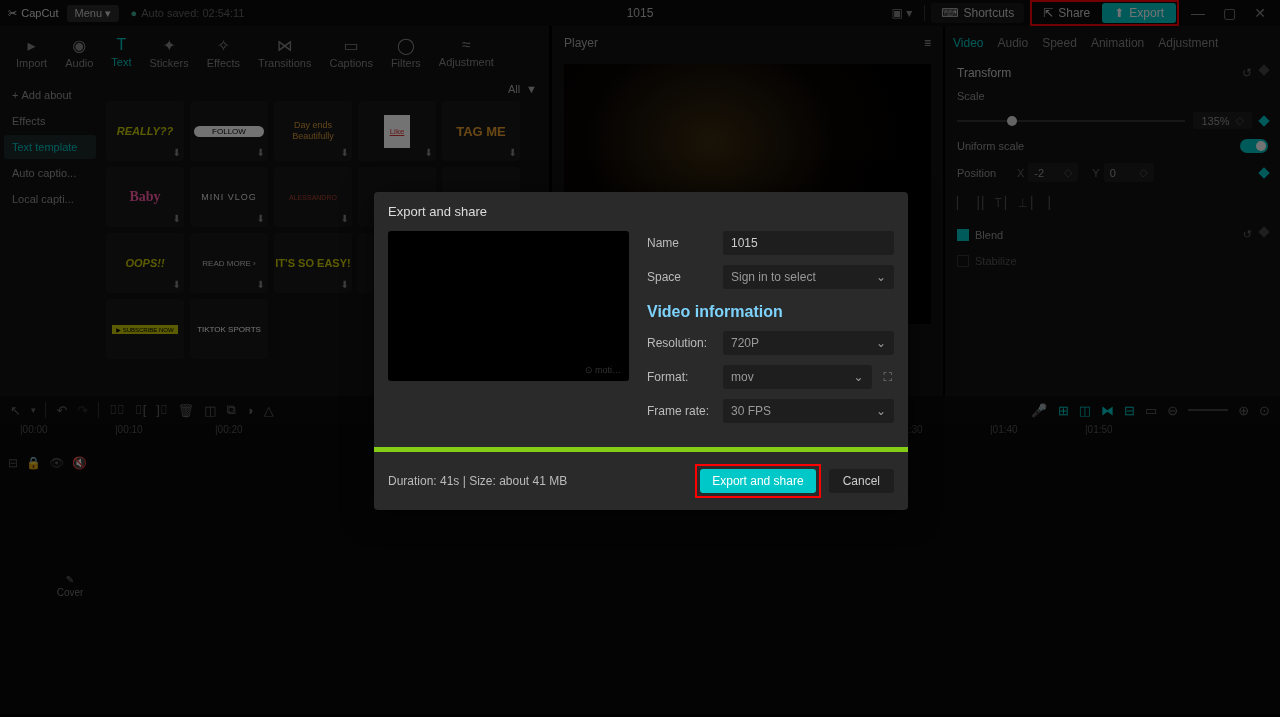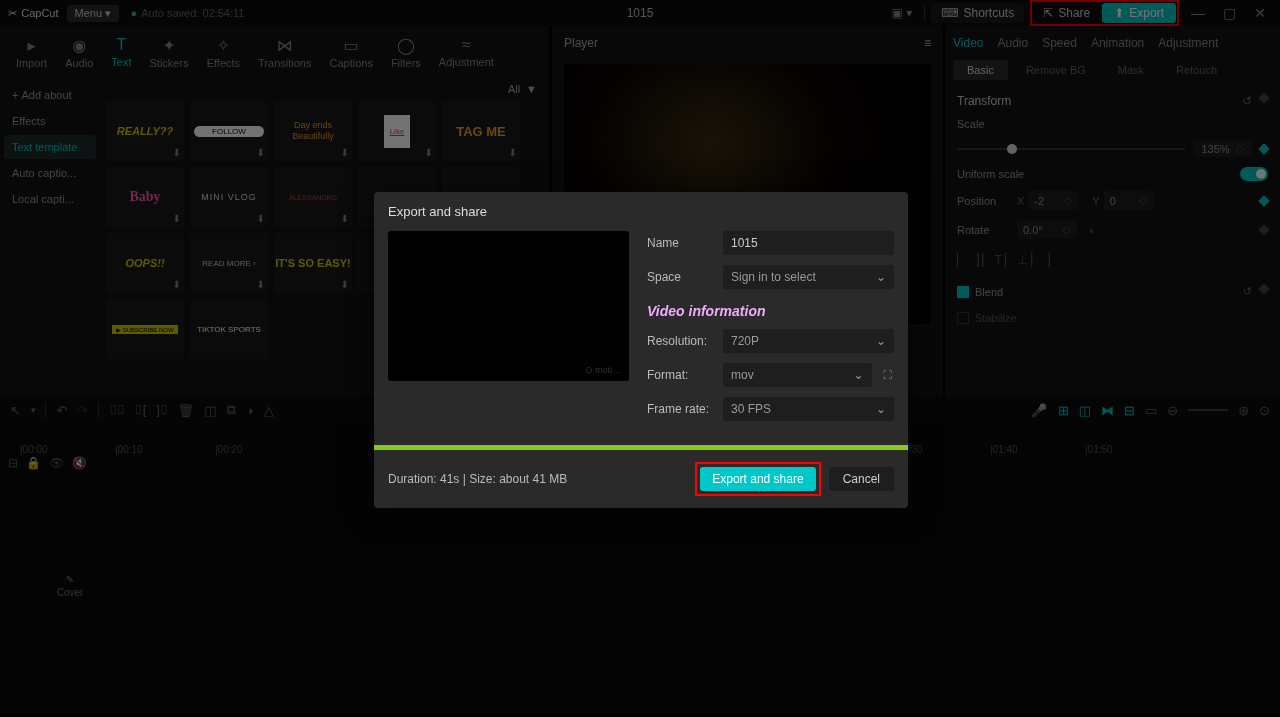--- a/index.html
+++ b/index.html
@@ -87,21 +87,21 @@
 .check { width: 12px; height: 12px; border: 1px solid #00c8c8; background: #00c8c8; display: inline-block; margin-right: 6px; }
 
 
 .timeline-tools { height: 28px; background: #0d0d0d; display: flex; align-items: center; padding: 0 10px; gap: 10px; color: #666; font-size: 13px; position: relative; z-index: 1; }
 .tl-sep { width: 1px; height: 16px; background: #333; }
 .tl-right { margin-left: auto; display: flex; gap: 10px; align-items: center; }
 .tl-cyan { color: #00c8c8; }
 
 .timeline { background: #0a0a0a; height: 290px; position: relative; z-index: 1; }
 .ruler { height: 20px; display: flex; padding-left: 140px; color: #555; font-size: 10px; position: relative; }
-.ruler-tick { position: absolute; margin-top: 20px; }
+.ruler-tick { position: absolute; }
 .tl-body { display: flex; }
 .tl-left { width: 140px; padding: 8px; }
 .tl-left-row { display: flex; gap: 8px; color: #555; font-size: 12px; padding: 4px 0; }
 .cover-btn { display: flex; flex-direction: column; align-items: center; color: #777; font-size: 10px; gap: 2px; margin-top: 100px; }
 .tl-tracks { flex: 1; position: relative; }
 .playhead { position: absolute; left: 340px; top: 0; bottom: 0; width: 1px; background: #ddd; z-index: 3; }
 .playhead::before { content: ''; position: absolute; top: -2px; left: -5px; width: 11px; height: 8px; background: #ddd; clip-path: polygon(0 0, 100% 0, 50% 100%); }
 .clip { position: absolute; top: 118px; left: 10px; width: 395px; height: 52px; border: 1px solid #2a7a7a; background: linear-gradient(#0a3a3a, #051a1a); border-radius: 2px; }
 .clip-label { background: rgba(20,80,80,0.8); color: #a8d8d8; font-size: 9px; padding: 1px 4px; white-space: nowrap; overflow: hidden; }
 .clip-body { height: 38px; background: linear-gradient(90deg, #1a1208 0%, #0a0604 30%, #2a1a0a 50%, #0a0604 80%); }
@@ -111,21 +111,21 @@
 .modal { position: absolute; left: 374px; top: 192px; width: 534px; background: #2a2a2a; border-radius: 4px; z-index: 20; color: #ccc; box-shadow: 0 4px 30px rgba(0,0,0,0.6); }
 .modal-header { padding: 12px 14px; font-size: 13px; color: #ddd; }
 .modal-body { display: flex; padding: 0 14px 14px; gap: 18px; }
 .modal-preview { width: 258px; height: 150px; background: #000; border-radius: 3px; position: relative; }
 .modal-preview-mark { position: absolute; bottom: 6px; right: 8px; color: #333; font-size: 9px; }
 .modal-form { flex: 1; }
 .m-row { display: flex; align-items: center; margin-bottom: 10px; font-size: 12px; }
 .m-label { width: 76px; color: #bbb; }
 .m-input { flex: 1; background: #1e1e1e; border: none; color: #ccc; padding: 5px 8px; border-radius: 3px; font-size: 12px; }
 .m-select { flex: 1; background: #1e1e1e; color: #999; padding: 5px 8px; border-radius: 3px; font-size: 12px; display: flex; justify-content: space-between; align-items: center; }
-.m-h { font-size: 14px; color: #f0abfc; margin: 14px 0 10px; font-weight: 600; font-style: italic; }
+.m-h { font-size: 16px; color: #7dd3fc; margin: 14px 0 10px; font-weight: 600; }
 .modal-footer { border-top: 5px solid #84cc16; padding: 12px 14px; display: flex; align-items: center; }
 .m-info { font-size: 12px; color: #bbb; }
 .m-actions { margin-left: auto; display: flex; gap: 8px; align-items: center; }
 .btn-export { background: #00c8c8; color: #fff; padding: 5px 12px; border-radius: 3px; font-size: 12px; border: none; }
 .btn-cancel { background: #1e1e1e; color: #ccc; padding: 5px 14px; border-radius: 3px; font-size: 12px; border: none; }
 .hl-red-modal { border: 2px solid #f00; padding: 3px; }
 .expand-ico { color: #888; font-size: 12px; padding: 2px; }
 </style>
 </head>
 <body>
@@ -286,26 +286,20 @@
   </div>
 
   <div class="right-panel">
     <div class="rp-tabs">
       <div class="rp-tab active">Video</div>
       <div class="rp-tab">Audio</div>
       <div class="rp-tab">Speed</div>
       <div class="rp-tab">Animation</div>
       <div class="rp-tab">Adjustment</div>
     </div>
-    <div class="rp-subtabs">
-      <div class="rp-sub active">Basic</div>
-      <div class="rp-sub">Remove BG</div>
-      <div class="rp-sub">Mask</div>
-      <div class="rp-sub">Retouch</div>
-    </div>
     <div class="rp-section">
       <div class="rp-title">
           <span>Transform</span>
           <div class="rp-icons-r">
             <span>↺</span>
             <span class="diamond off"></span>
           </div>
         </div>
       <div class="rp-row">
           <span class="rp-label">Scale</span>
@@ -330,29 +324,20 @@
           <div class="rp-input">
             <span>-2</span>
             <span style="color:#555">◇</span>
           </div>
         <span style="color:#666;margin:0 4px 0 14px">Y</span>
           <div class="rp-input">
             <span>0</span>
             <span style="color:#555">◇</span>
           </div>
         <span class="diamond" style="margin-left:auto"></span>
-      </div>
-      <div class="rp-row">
-        <span class="rp-label">Rotate</span>
-        <div class="rp-input" style="width:60px">
-            <span>0.0°</span>
-            <span style="color:#555">◇</span>
-          </div>
-        <span style="margin-left:12px;color:#555">◐</span>
-        <span class="diamond off" style="margin-left:auto"></span>
       </div>
       <div class="align-row">▏ ▕ ▏ T ▏ ⊥ ▏▕</div>
       <div class="rp-row" style="margin-top:14px">
           <span class="check"></span>
           <span>Blend</span>
           <div class="rp-icons-r">
             <span>↺</span>
             <span class="diamond off"></span>
           </div>
         </div>

